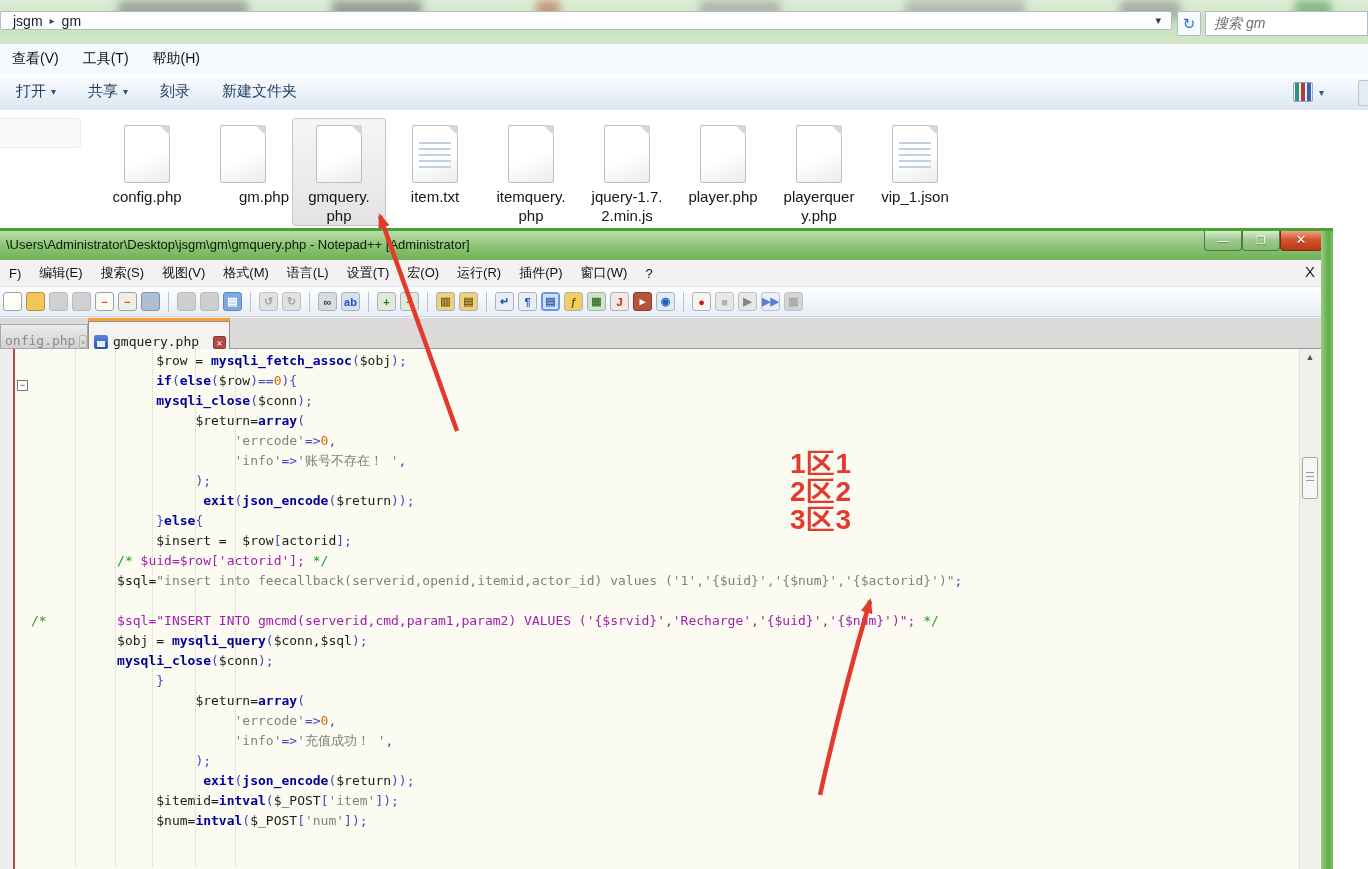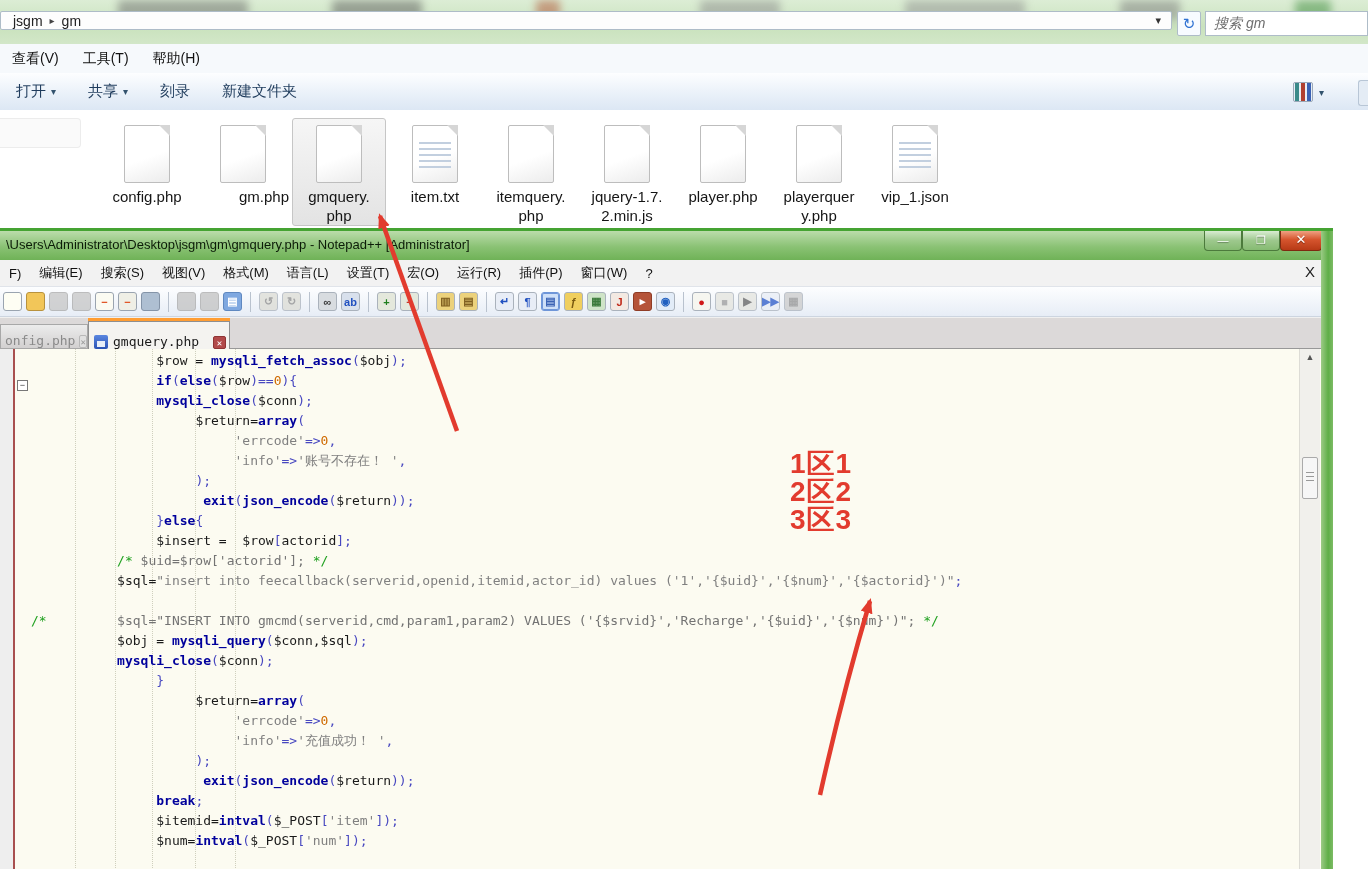--- a/index.html
+++ b/index.html
@@ -106,21 +106,21 @@
   .guide{position:absolute;top:0;bottom:0;width:0;border-left:1px dotted #cfcfbd;z-index:0;}
   .codewrap{position:absolute;left:31px;top:2px;z-index:1;font-family:"DejaVu Sans Mono",monospace;
             font-size:13px;line-height:20px;}
   .cl{height:20px;white-space:pre;}
   .c-k{color:#00009c;font-weight:bold;}
   .c-v{color:#1a1a1a;}
   .c-p{color:#4848c0;}
   .c-s{color:#808080;}
   .c-n{color:#cf6a00;}
   .c-c{color:#1fa11f;}
-  .c-cg{color:#737373;}
+  .c-cg{color:#a21caf;}
   .vscroll{position:absolute;right:1px;top:0;bottom:0;width:20px;background:#f1f0ec;
            border-left:1px solid #dddcd6;}
   .varrow{position:absolute;left:0;top:0;width:20px;height:17px;color:#555;font-size:9px;
           text-align:center;line-height:17px;}
   .vthumb{position:absolute;left:2px;top:108px;width:16px;height:42px;background:#f6f6f6;
           border:1px solid #aaa;border-radius:2px;box-sizing:border-box;}
   .vthumb::after{content:"";position:absolute;left:3px;right:3px;top:14px;height:12px;
           background:repeating-linear-gradient(#999 0 1px,transparent 1px 4px);}
   
   .anno{position:absolute;inset:0;z-index:60;pointer-events:none;}
@@ -383,21 +383,20 @@
         <div class="cl"><span></span></div>
         <div class="cl"><span></span><span class="c-c">/*</span><span class="c-cg">         $sql="INSERT INTO gmcmd(serverid,cmd,param1,param2) VALUES ('{$srvid}','Recharge','{$uid}','{$num}')"; </span><span class="c-c">*/</span></div>
         <div class="cl"><span>           </span><span class="c-v">$obj = </span><span class="c-k">mysqli_query</span><span class="c-p">(</span><span class="c-v">$conn,$sql</span><span class="c-p">);</span></div>
         <div class="cl"><span>           </span><span class="c-k">mysqli_close</span><span class="c-p">(</span><span class="c-v">$conn</span><span class="c-p">);</span></div>
         <div class="cl"><span>                </span><span class="c-p">}</span></div>
         <div class="cl"><span>                     </span><span class="c-v">$return=</span><span class="c-k">array</span><span class="c-p">(</span></div>
         <div class="cl"><span>                          </span><span class="c-s">'errcode'</span><span class="c-p">=&gt;</span><span class="c-n">0</span><span class="c-p">,</span></div>
         <div class="cl"><span>                          </span><span class="c-s">'info'</span><span class="c-p">=&gt;</span><span class="c-s">'充值成功！ '</span><span class="c-p">,</span></div>
         <div class="cl"><span>                     </span><span class="c-p">);</span></div>
         <div class="cl"><span>                      </span><span class="c-k">exit</span><span class="c-p">(</span><span class="c-k">json_encode</span><span class="c-p">(</span><span class="c-v">$return</span><span class="c-p">));</span></div>
-        <div class="cl"><span>                </span><span class="c-k">break</span><span class="c-p">;</span></div>
         <div class="cl"><span>                </span><span class="c-v">$itemid=</span><span class="c-k">intval</span><span class="c-p">(</span><span class="c-v">$_POST</span><span class="c-p">[</span><span class="c-s">'item'</span><span class="c-p">]);</span></div>
         <div class="cl"><span>                </span><span class="c-v">$num=</span><span class="c-k">intval</span><span class="c-p">(</span><span class="c-v">$_POST</span><span class="c-p">[</span><span class="c-s">'num'</span><span class="c-p">]);</span></div>
       </div>
     <div class="vscroll">
       <div class="varrow">▲</div>
       <div class="vthumb"></div>
     </div>
   <div class="guide" style="left: 75px;"></div>
       <div class="guide" style="left: 115px;"></div>
       <div class="guide" style="left: 152px;"></div>

